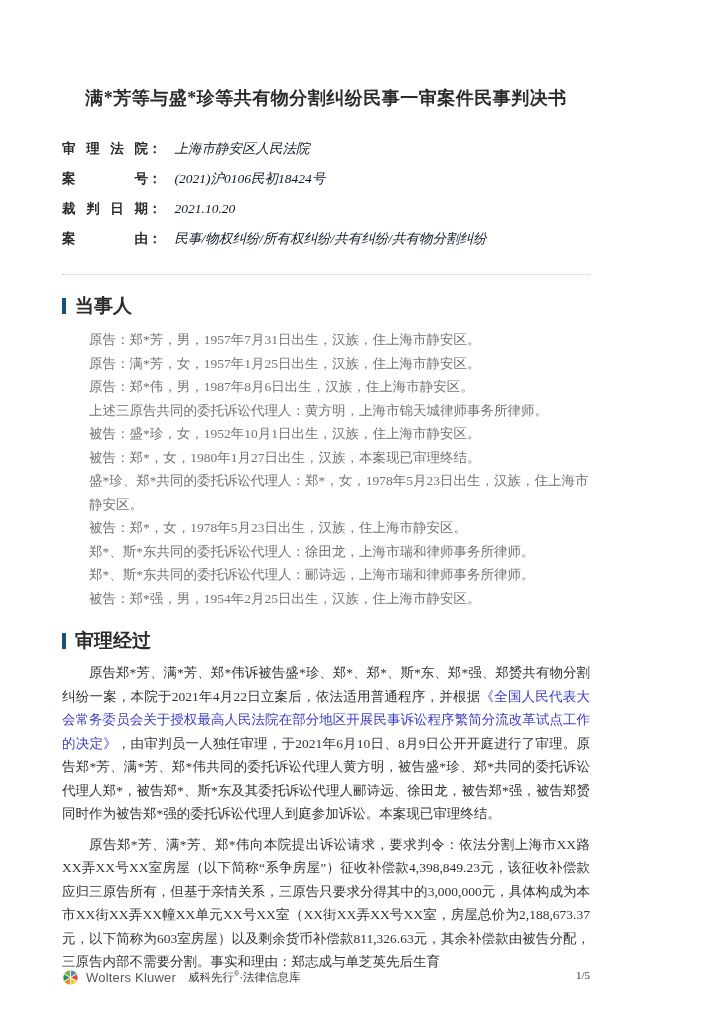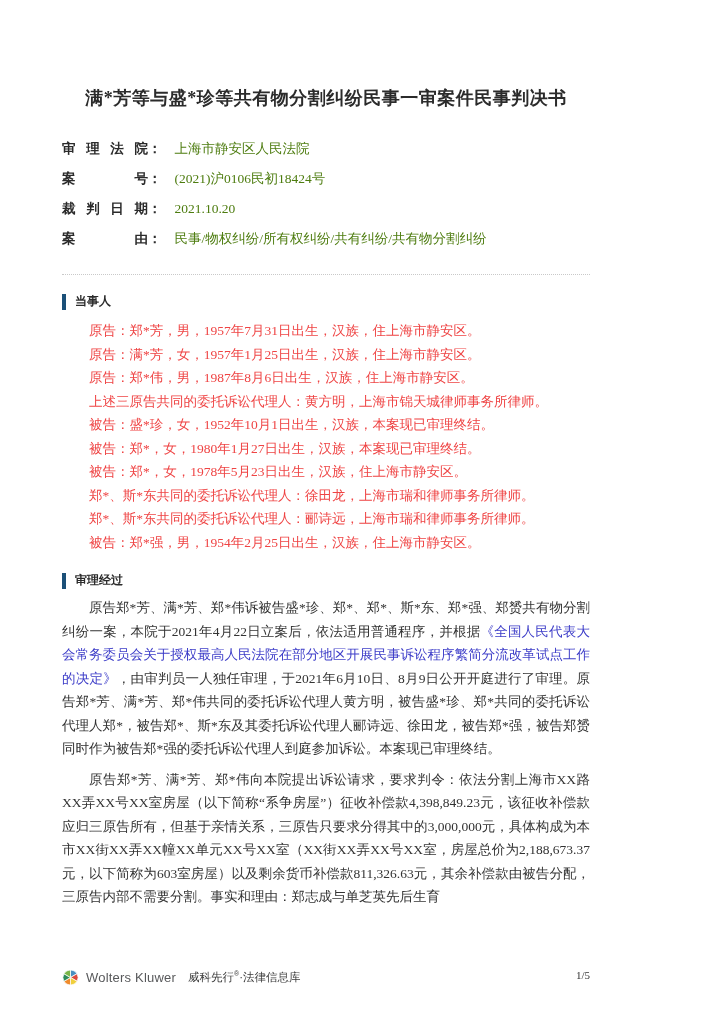--- a/index.html
+++ b/index.html
@@ -22,38 +22,38 @@
   }
 
   .meta { margin-top:30px; }
   .meta-row { display:flex; align-items:baseline; height:30px; font-size:13.5px; }
   .meta-label {
     display:inline-block; width:86px;
     font-weight:bold; color:#2b2b2b;
     text-align:justify; text-align-last:justify;
   }
   .meta-colon { font-weight:bold; color:#2b2b2b; margin-right:13px; }
-  .meta-value { color:#4d7c0f; }
+  .meta-value { color:#0f172a;font-style:italic; }
 
   .divider { border-top:1px dotted #c9c9c9; margin-top:14px; }
 
   .sec-head {
     display:flex; align-items:center; gap:9px;
     margin-top:18px;
     font-family:"Liberation Sans","DejaVu Sans",sans-serif;
-    font-weight:bold; font-size:12px; color:#2b2b2b;
+    font-weight:bold; font-size:19px; color:#2b2b2b;
   }
   .sec-head.trial { }
   .sec-bar { width:4px; height:16px; background:#1b5078; flex:0 0 auto; }
 
   .party-lines { margin-top:9px; }
   .party-lines p {
     margin:0; padding-left:27px;
     font-size:13.5px; line-height:23.5px;
-    color:#ef4444;
+    color:#737373;
     font-family:Liberation Serif, serif;
   }
 
   .body-para {
     margin:7px 0 0;
     font-size:13.5px; line-height:23.5px;
     text-indent:2em; text-align:justify;
     color:#333;
   }
   .doc-link { color:#3c3cc8; text-decoration:none; cursor:pointer; }
@@ -107,22 +107,23 @@
   <section>
     <div class="sec-head">
       <span class="sec-bar"></span>
       <span>当事人</span>
     </div>
     <div class="party-lines">
       <p>原告：郑*芳，男，1957年7月31日出生，汉族，住上海市静安区。</p>
       <p>原告：满*芳，女，1957年1月25日出生，汉族，住上海市静安区。</p>
       <p>原告：郑*伟，男，1987年8月6日出生，汉族，住上海市静安区。</p>
       <p>上述三原告共同的委托诉讼代理人：黄方明，上海市锦天城律师事务所律师。</p>
-      <p>被告：盛*珍，女，1952年10月1日出生，汉族，本案现已审理终结。</p>
+      <p>被告：盛*珍，女，1952年10月1日出生，汉族，住上海市静安区。</p>
       <p>被告：郑*，女，1980年1月27日出生，汉族，本案现已审理终结。</p>
+      <p>盛*珍、郑*共同的委托诉讼代理人：郑*，女，1978年5月23日出生，汉族，住上海市静安区。</p>
       <p>被告：郑*，女，1978年5月23日出生，汉族，住上海市静安区。</p>
       <p>郑*、斯*东共同的委托诉讼代理人：徐田龙，上海市瑞和律师事务所律师。</p>
       <p>郑*、斯*东共同的委托诉讼代理人：郦诗远，上海市瑞和律师事务所律师。</p>
       <p>被告：郑*强，男，1954年2月25日出生，汉族，住上海市静安区。</p>
     </div>
   </section>
 
   <section>
     <div class="sec-head trial">
       <span class="sec-bar"></span>

